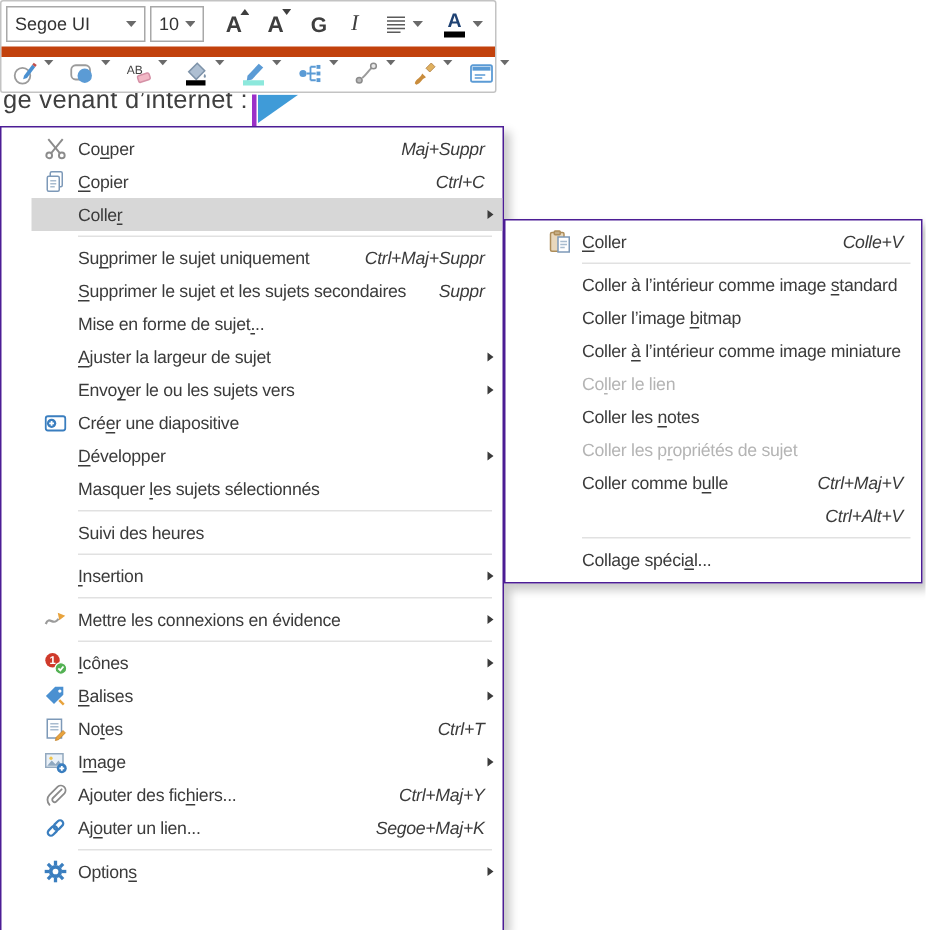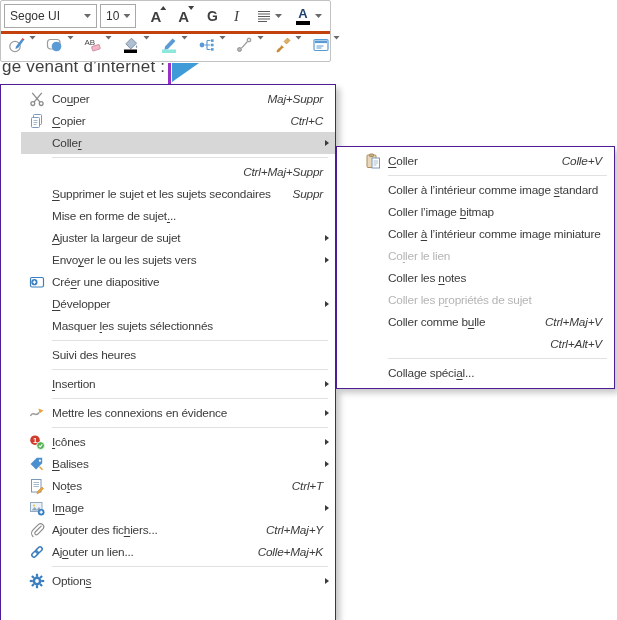--- a/index.html
+++ b/index.html
@@ -8,21 +8,21 @@
     background:#ffffff;
     font-family:"Liberation Sans",sans-serif;
     -webkit-font-smoothing:antialiased;
   }
   
   .toolbar{
     position:absolute;left:0;top:0;width:331px;height:62px;
     background:#fff;border:1px solid #c3c3c3;border-radius:2px;
     box-sizing:border-box;z-index:5;
   }
-  .trow1{height:30px;display:flex;align-items:center;padding:0 3px;border-bottom:3px solid #c2410c;}
+  .trow1{height:30px;display:flex;align-items:center;padding:0 3px;border-bottom:7px solid #c2410c;}
   .trow2{height:29px;display:flex;align-items:center;padding:0 3px;}
   .combo{
     height:24px;border:1px solid #a8a8a8;background:#fff;display:flex;align-items:center;
     font-size:12px;color:#333;padding:0 5px;box-sizing:border-box;margin-right:3px;
   }
   .combo .chev{margin-left:auto;}
   .combo-font{width:95px;}
   .combo-size{width:37px;}
   .chev{width:7px;height:4px;background:#6a6a6a;clip-path:polygon(0 0,100% 0,50% 100%);flex:0 0 7px;}
   .tbtn{display:flex;align-items:center;justify-content:center;height:26px;padding:0 5px;position:relative;cursor:default;}
@@ -242,20 +242,21 @@
       <span class="micon"></span>
       <span class="mlabel">Colle<span class="acc">r</span></span>
       <span class="msc"></span>
       <span class="marr">
         <span class="tri"></span>
       </span>
     </div>
     <div class="msep"></div>
     <div class="mitem">
       <span class="micon"></span>
+      <span class="mlabel">Su<span class="acc">p</span>primer le sujet uniquement</span>
       <span class="msc">Ctrl+Maj+Suppr</span>
       <span class="marr"></span>
     </div>
     <div class="mitem">
       <span class="micon"></span>
       <span class="mlabel"><span class="acc">S</span>upprimer le sujet et les sujets secondaires</span>
       <span class="msc">Suppr</span>
       <span class="marr"></span>
     </div>
     <div class="mitem">
@@ -423,21 +424,21 @@
         <span class="ic">
           <svg viewBox="0 0 16 16">
             <g transform="rotate(-45 8 8)" fill="none" stroke="#3a7ebf" stroke-width="1.5">
               <rect x="1.6" y="5.9" width="7.2" height="4.2" rx="2.1"></rect>
               <rect x="7.2" y="5.9" width="7.2" height="4.2" rx="2.1"></rect>
             </g>
           </svg>
         </span>
       </span>
       <span class="mlabel">Aj<span class="acc">o</span>uter un lien...</span>
-      <span class="msc">Colle+Maj+K</span>
+      <span class="msc">Segoe+Maj+K</span>
       <span class="marr"></span>
     </div>
     <div class="msep"></div>
     <div class="mitem">
       <span class="micon">
         <span class="ic">
           <svg viewBox="0 0 16 16">
             <g fill="#3a7ebf">
               <rect x="6.9" y="0.8" width="2.2" height="3"></rect>
               <rect x="6.9" y="0.8" width="2.2" height="3" transform="rotate(45 8 8)"></rect>

